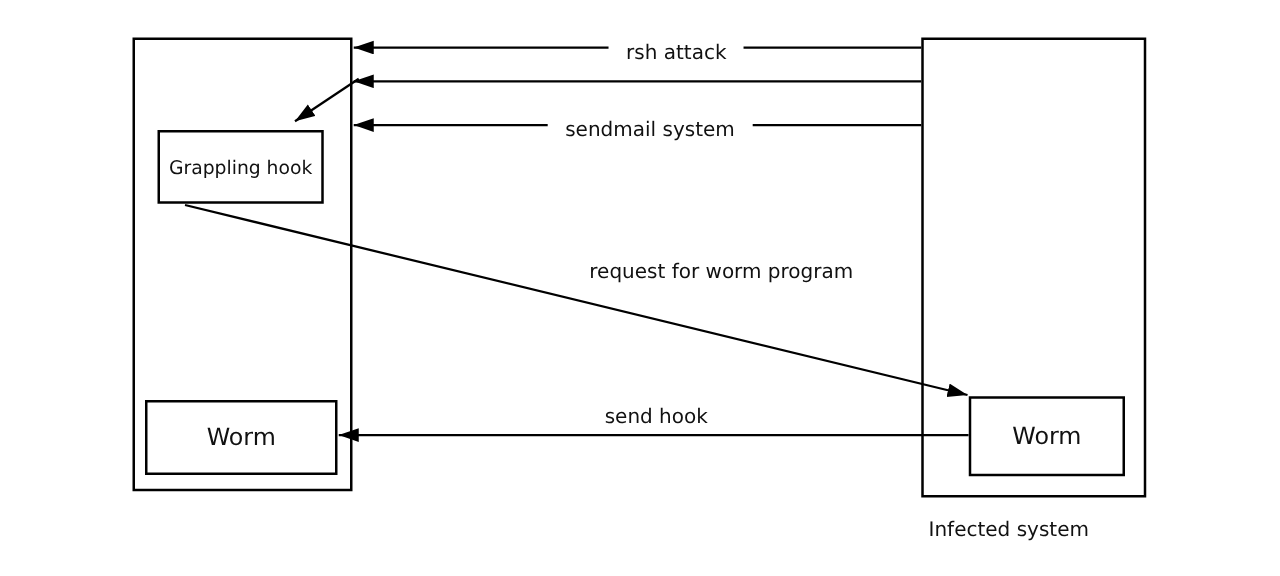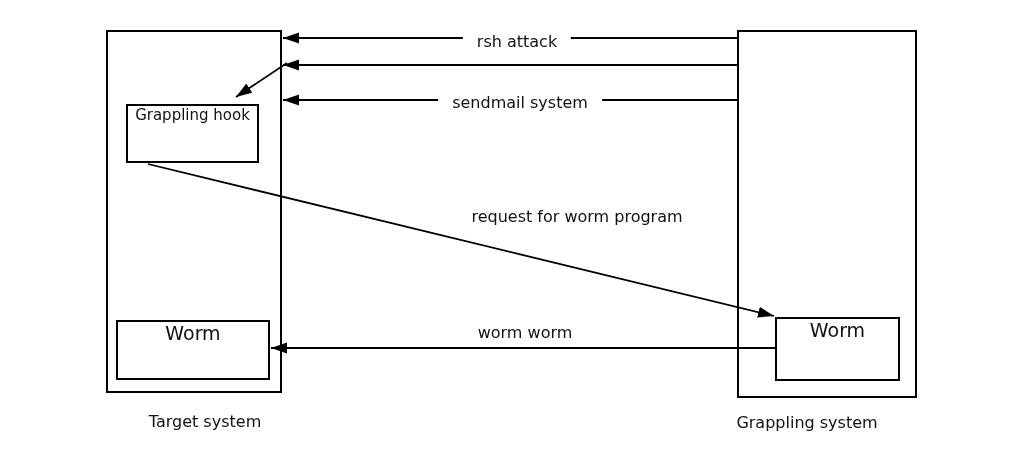--- a/index.html
+++ b/index.html
@@ -32,21 +32,21 @@
     border: 2px solid #000000;
     background: transparent;
     z-index: 2;
   }
   .innerbox {
     position: absolute;
     box-sizing: border-box;
     border: 2px solid #000000;
     background: #ffffff;
     display: flex;
-    align-items: flex-start;
+    align-items: center;
     justify-content: center;
     z-index: 3;
     white-space: nowrap;
   }
   .lbl {
     position: absolute;
     transform: translate(-50%, -50%);
     font-size: 16px;
     line-height: 1.2;
     white-space: nowrap;
@@ -90,26 +90,25 @@
   </div>
 
   <div id="worm-left-box" class="innerbox">
     <span>Worm</span>
   </div>
 
   <div id="worm-right-box" class="innerbox">
     <span>Worm</span>
   </div>
 
-  <div class="lbl masked" style="left:517px; top:42px;">rsh attack</div>
+  <div class="lbl masked" style="left:541px; top:42px;">rsh attack</div>
 
 
   <div class="lbl masked" style="left:520px; top:103px;">sendmail system</div>
 
   <div class="lbl" style="left:577px; top:217px;">request for worm program</div>
 
-  <div class="lbl" style="left:525px; top:333px;">worm worm</div>
+  <div class="lbl" style="left:525px; top:333px;">send hook</div>
 
-  <div class="lbl" style="left:205px; top:422px;">Target system</div>
 
-  <div class="lbl" style="left:807px; top:423px;">Grappling system</div>
+  <div class="lbl" style="left:807px; top:423px;">Infected system</div>
 
 </div>
 
 </body></html>

